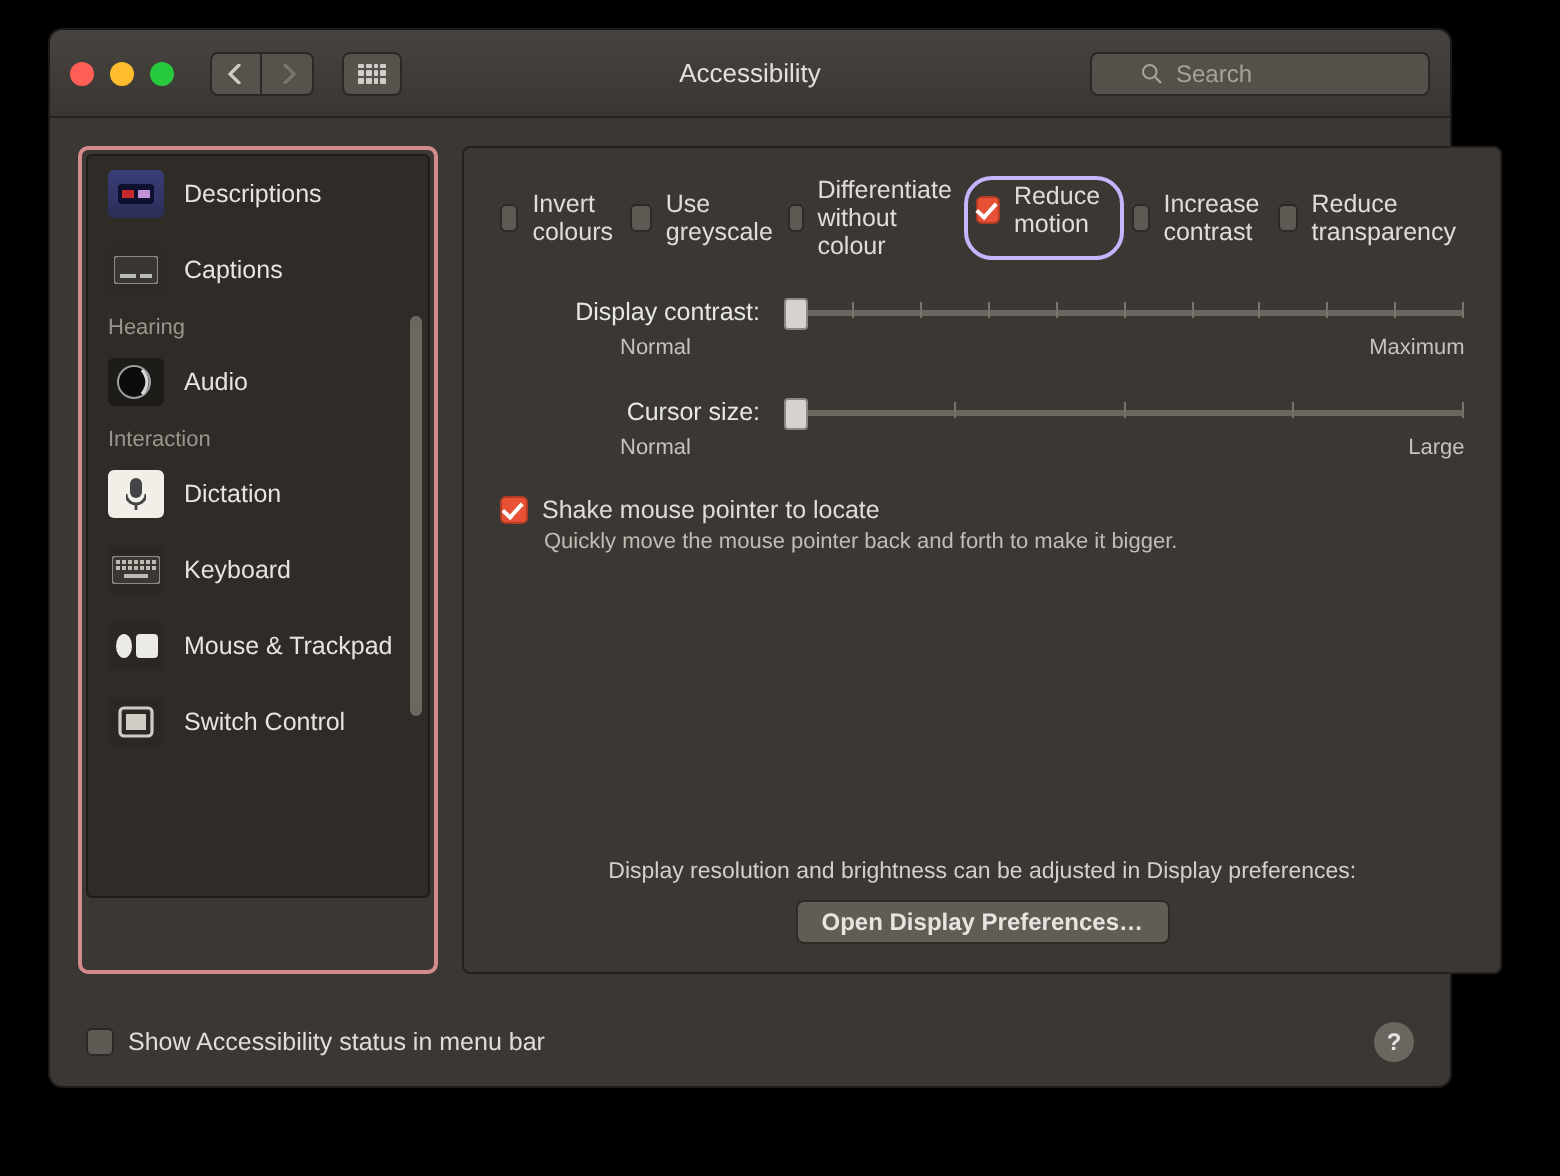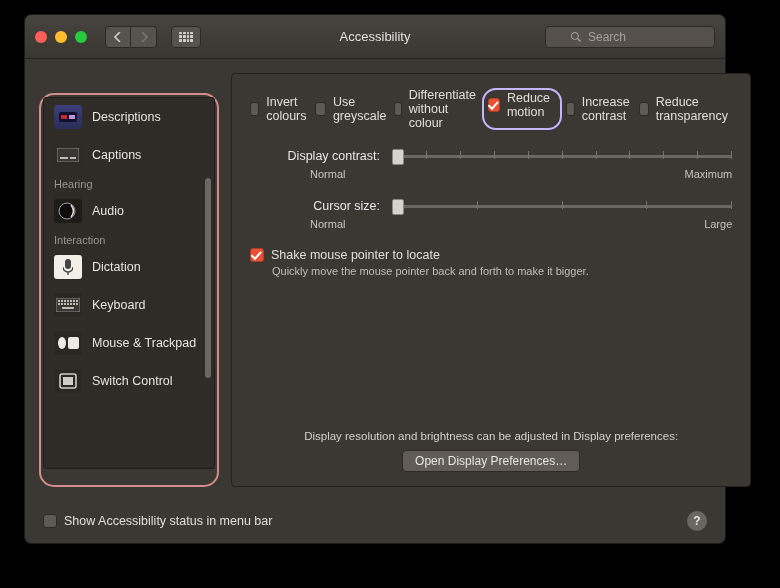--- a/index.html
+++ b/index.html
@@ -78,23 +78,22 @@
   }
   .search svg{width:12px;height:12px;fill:#a6a29c;}
   
   .content{
     flex:1;display:flex;gap:12px;padding:14px 14px 12px 14px;
   }
   
   .sidebar-wrap{
     position:relative;
     border:2px solid #d38c8c; 
-    border-radius:15px;
+    border-radius:5px;
     padding:2px;
-    margin-top:20px;
   }
   .sidebar{
     width:172px;height:372px;
     background:#2f2b27;
     border:1px solid #1f1c19;
     border-radius:3px;
     overflow-y:hidden;
     position:relative;
   }
   .sb-scroll{position:absolute;right:3px;top:80px;width:6px;height:200px;
@@ -150,21 +149,21 @@
   .knob{position:absolute;top:1px;left:0;width:12px;height:16px;
     background:#d6d3ce;border-radius:2px;border:1px solid #8b8882;}
   .slider-ends{display:flex;justify-content:space-between;
     font-size:11px;color:#c6c2bb;margin-left:60px;}
   .shake{margin-top:18px;}
   .hint{font-size:11px;color:#c1bdb6;margin-left:22px;margin-top:3px;}
   .dispnote{margin-top:auto;text-align:center;font-size:11.5px;color:#d3d0ca;}
   .open-btn{
     display:block;margin:8px auto 0;
     background:#615c55;border:1px solid #2e2b27;border-radius:4px;
-    padding:3px 12px;font-size:12px;color:#e7e5e0;
+    padding:3px 12px;font-size:12px;color:#e7e5e0;font-weight:bold;
   }
   
   .footer{
     height:44px;display:flex;align-items:center;padding:0 18px;
     gap:8px;
   }
   .help{
     margin-left:auto;width:20px;height:20px;border-radius:50%;
     background:#6a6660;color:#e6e4e0;font-size:12px;font-weight:600;
     display:flex;align-items:center;justify-content:center;

